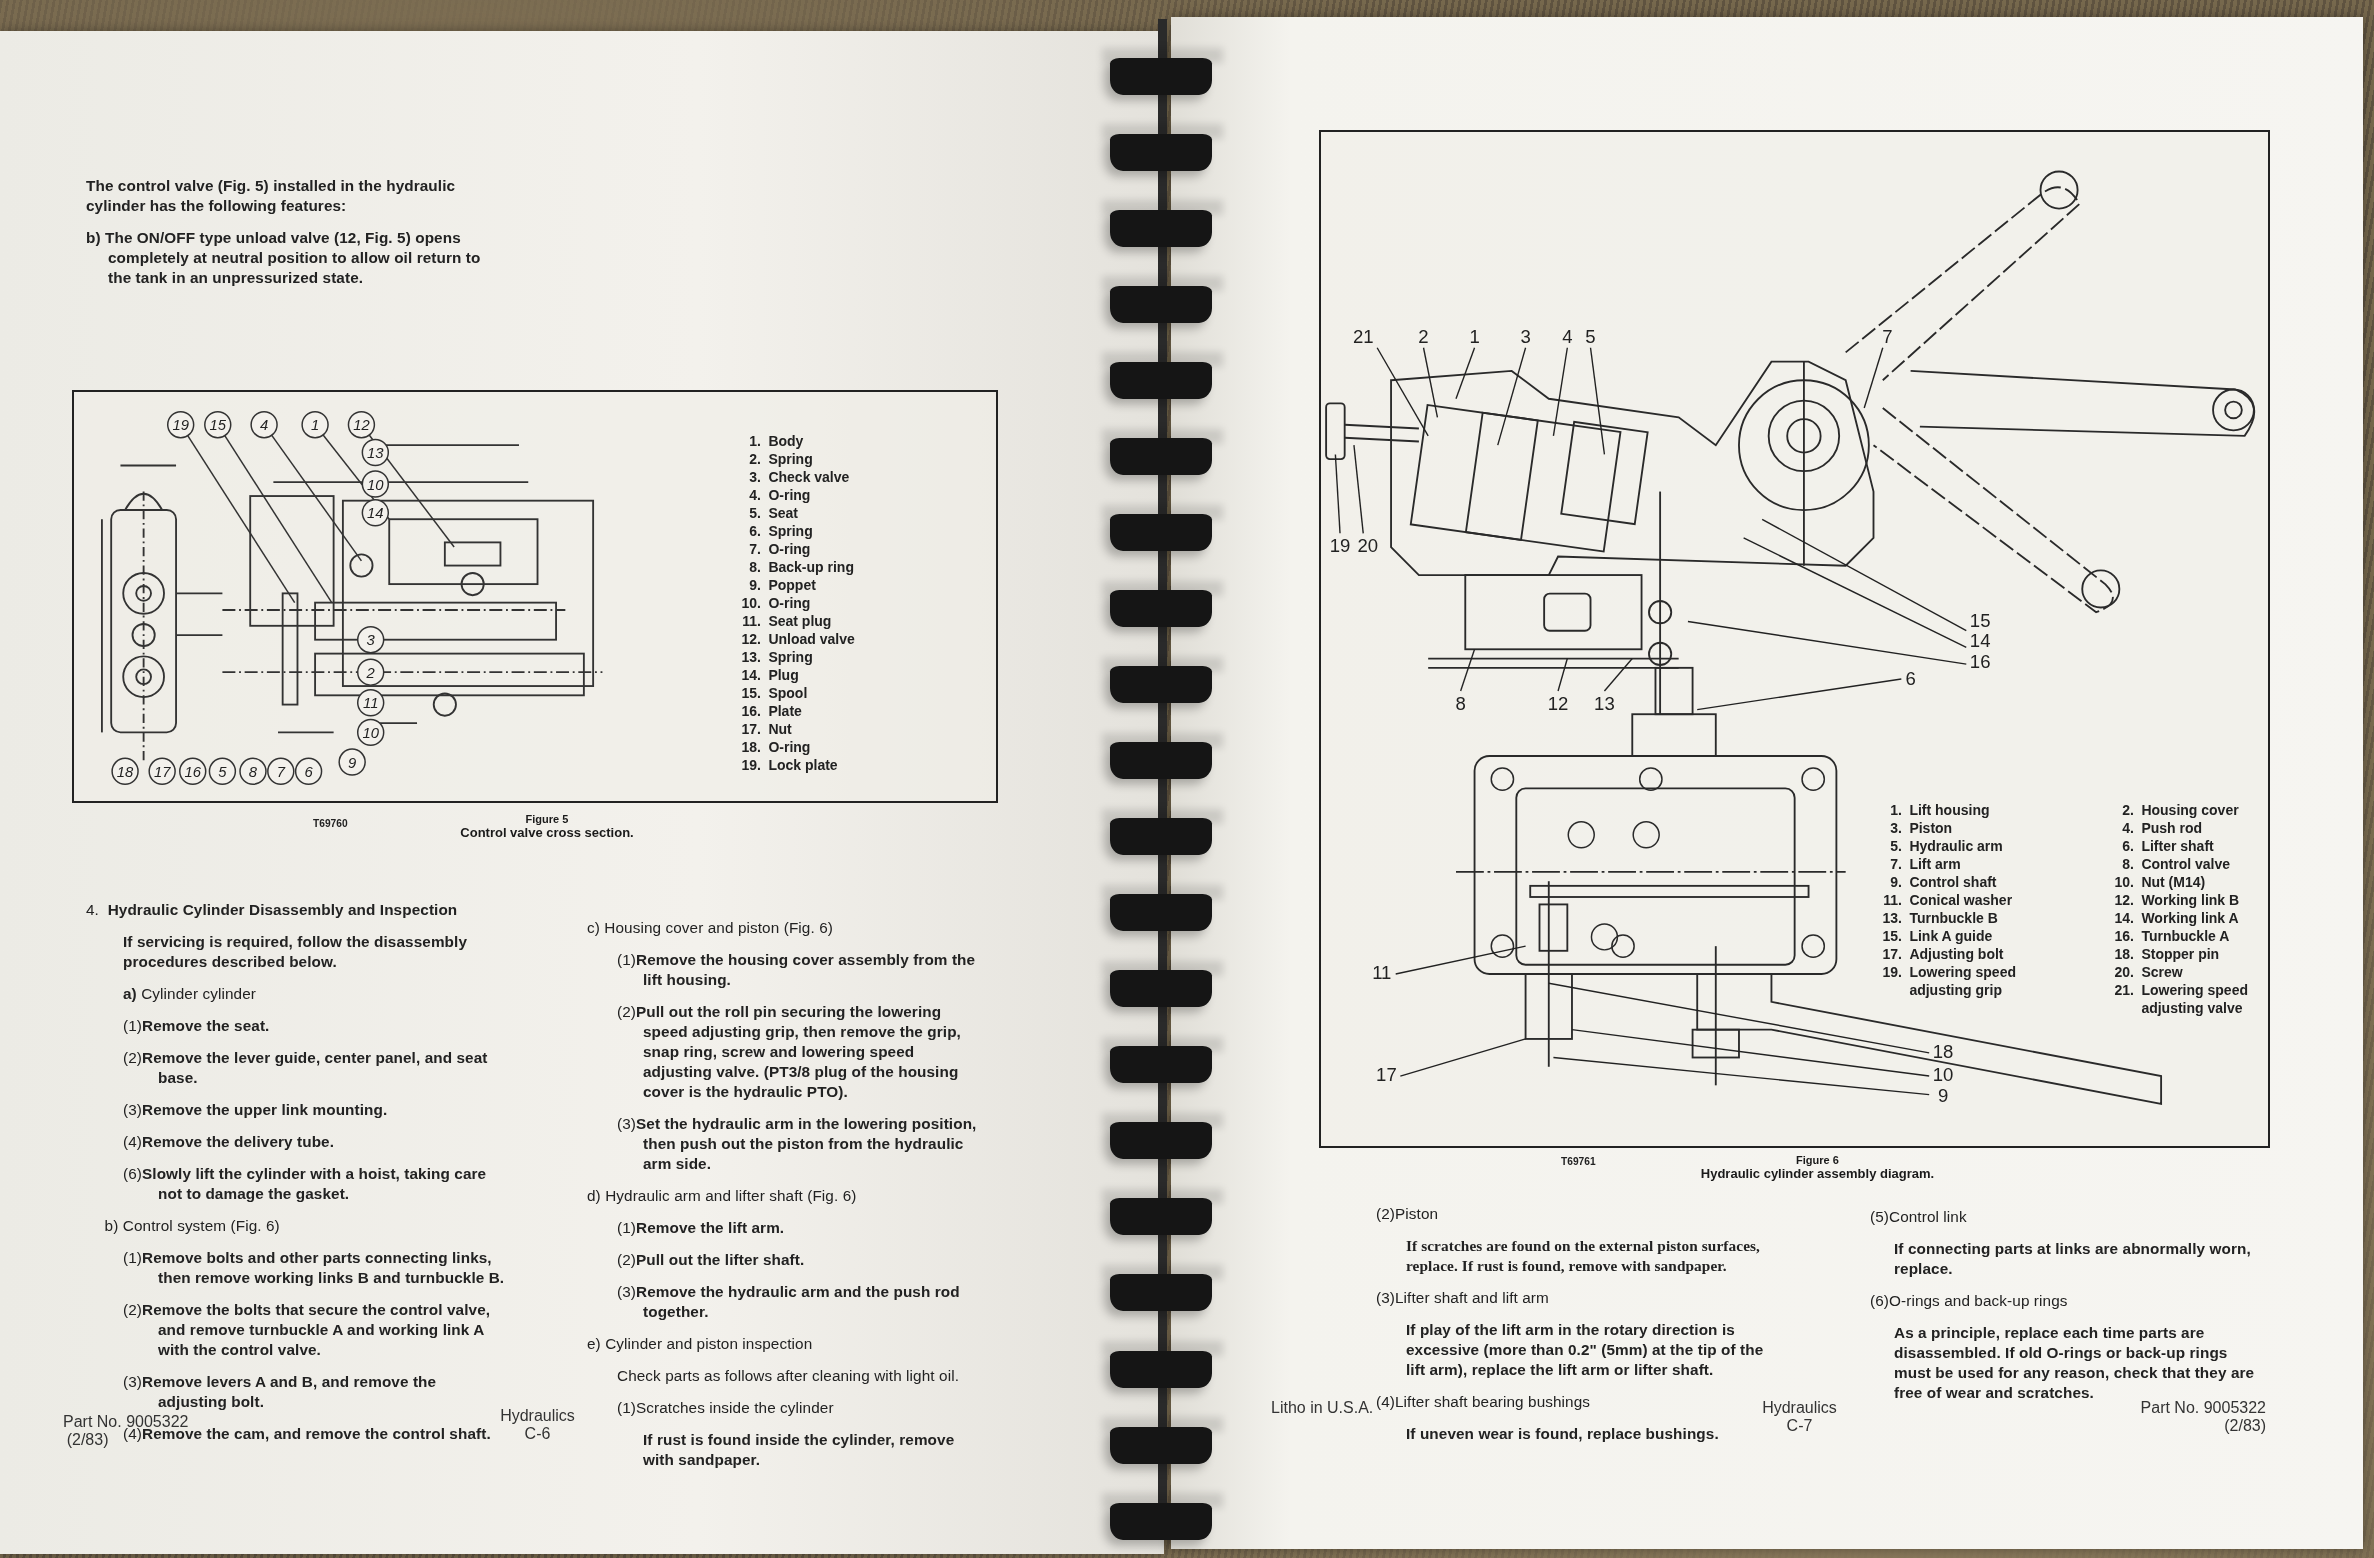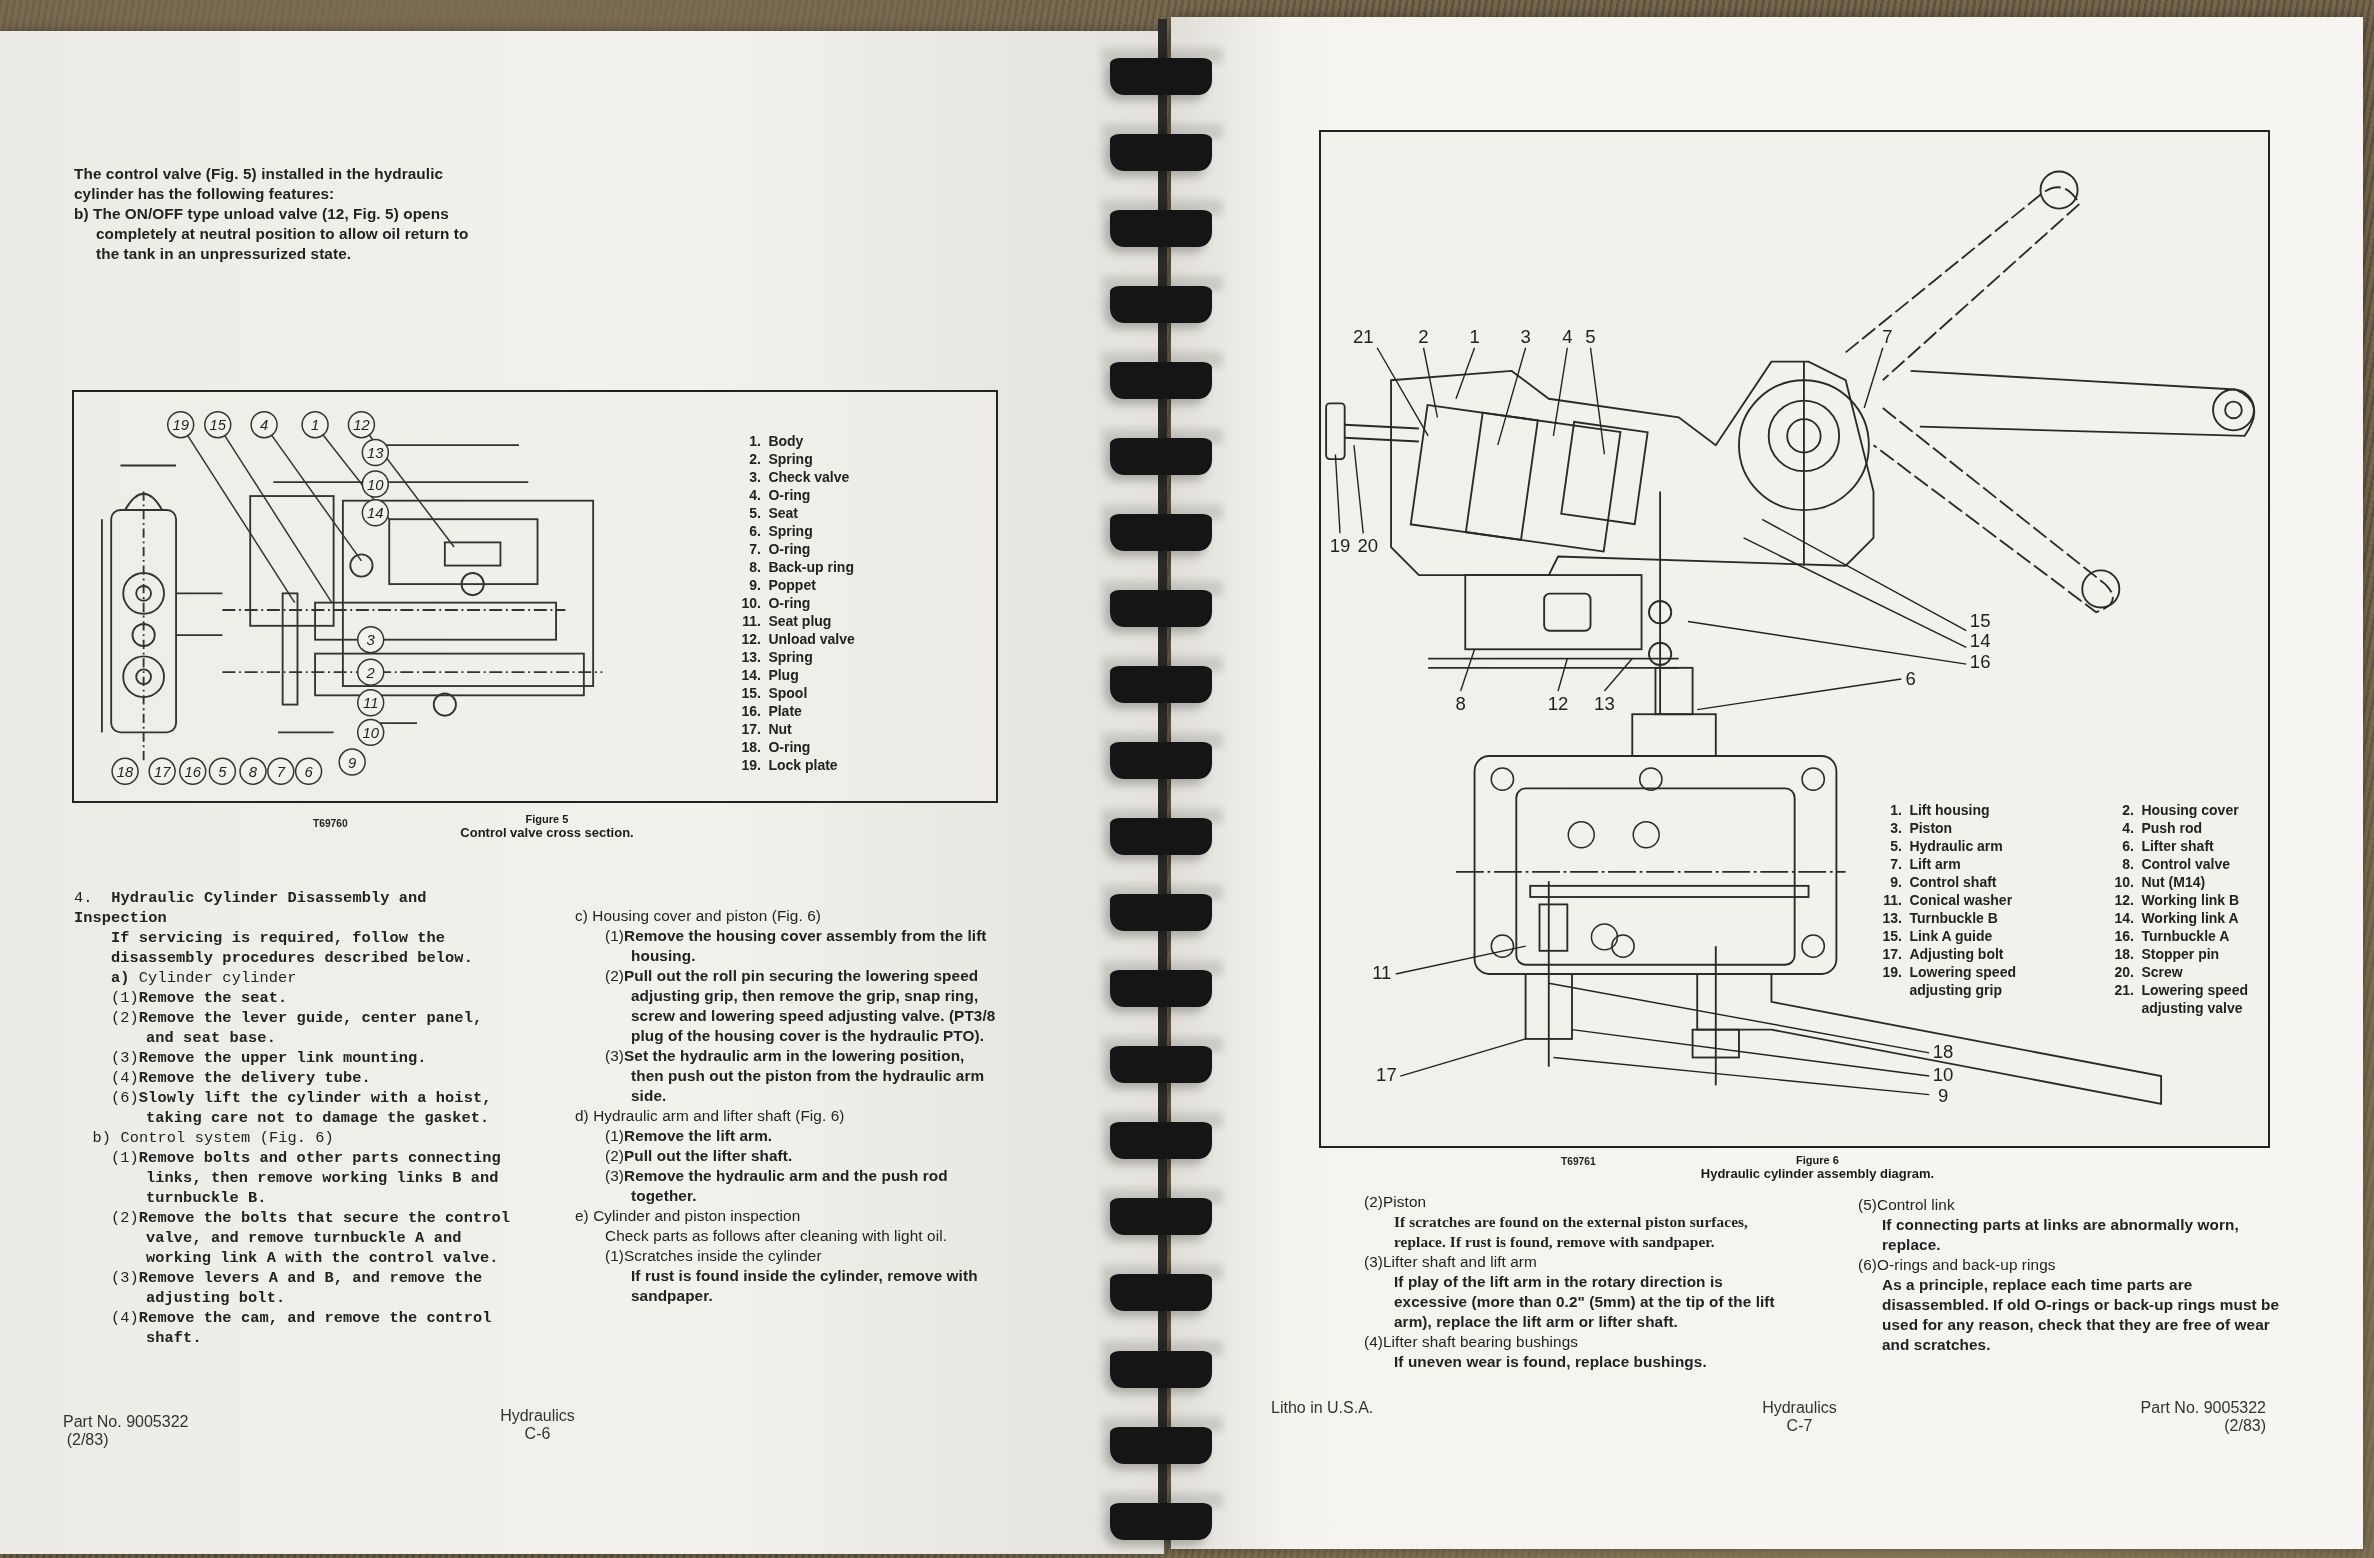--- a/index.html
+++ b/index.html
@@ -16,21 +16,21 @@
   .page{
     position:absolute;background:#f2f0ea;
     box-shadow:0 0 11px rgba(0,0,0,.35);
   }
   .page.left{left:0;top:31px;width:1164px;height:1523px;
     background:linear-gradient(90deg,#ecebe5 0%,#f3f1ec 60%,#e4e2dc 100%);}
   .page.right{left:1171px;top:16.7px;width:1192px;height:1532px;
     background:linear-gradient(90deg,#e0ded7 0%,#f4f3ee 10%,#f6f5f1 100%);}
 
   .txt{position:absolute;font-size:15.3px;line-height:20px;font-weight:bold;color:#222;letter-spacing:0.1px;}
-  .txt p{margin:0;}
+  .txt p{margin:12px;}
   .ind1{padding-left:22px;text-indent:-22px;}
   .ind2{padding-left:37px;}
   .ind3{padding-left:72px;text-indent:-35px;}
   .ind3b{padding-left:72px;}
   .norm{font-weight:normal;}
 
   .figbox{position:absolute;border:2.8px solid #222;background:rgba(240,238,232,.6);}
   .legend{position:absolute;font-size:14px;line-height:18px;font-weight:bold;color:#222;}
   .legend .row{display:flex;}
   .legend .num{width:24px;text-align:right;padding-right:7.4px;}
@@ -220,21 +220,21 @@
       <span>Lock plate</span>
     </div>
 </div>
 
 <div class="tcode" style="left:313px;top:818px;">T69760</div>
 <div class="caption" style="left:417px;top:813px;width:260px;">
   <div class="fig">Figure 5</div>
   <div>Control valve cross section.</div>
 </div>
 
-<div class="txt" style="left:74px;top:888px;width:445px;font-family:Liberation Mono, monospace;">
+<div class="txt" style="left:74px;top:888px;width:445px;">
   <p><span class="norm">4.</span>&nbsp;&nbsp;<span>Hydraulic Cylinder Disassembly and Inspection</span></p>
   <p class="ind2">If servicing is required, follow the disassembly procedures described below.</p>
   <p class="ind2"><span>a)</span> <span class="norm">Cylinder cylinder</span></p>
   <p class="ind3"><span class="norm">(1)</span><span>Remove the seat.</span></p>
   <p class="ind3"><span class="norm">(2)</span><span>Remove the lever guide, center panel, and seat base.</span></p>
   <p class="ind3"><span class="norm">(3)</span><span>Remove the upper link mounting.</span></p>
   <p class="ind3"><span class="norm">(4)</span><span>Remove the delivery tube.</span></p>
   <p class="ind3"><span class="norm">(6)</span><span>Slowly lift the cylinder with a hoist, taking care not to damage the gasket.</span></p>
   <p class="ind2" style="padding-left:18.6px;"><span class="norm">b)</span> <span class="norm">Control system (Fig. 6)</span></p>
   <p class="ind3"><span class="norm">(1)</span><span>Remove bolts and other parts connecting links, then remove working links B and turnbuckle B.</span></p>

